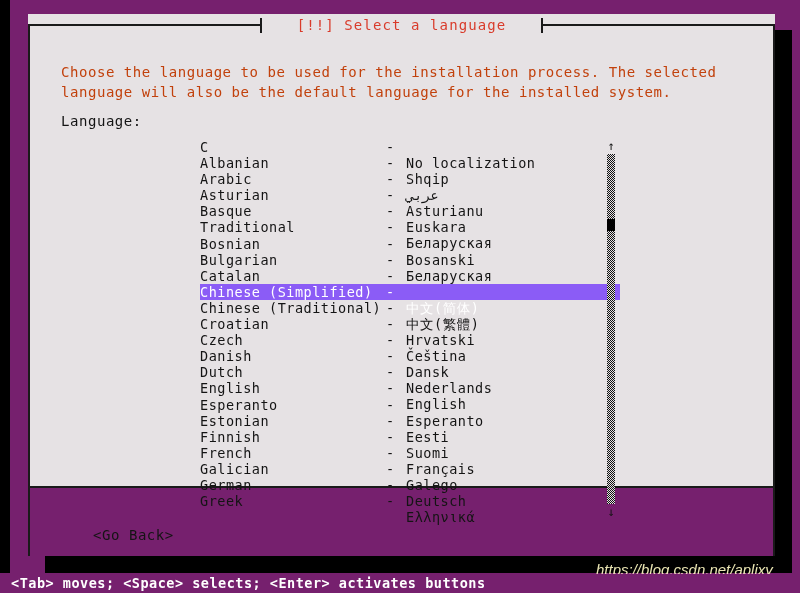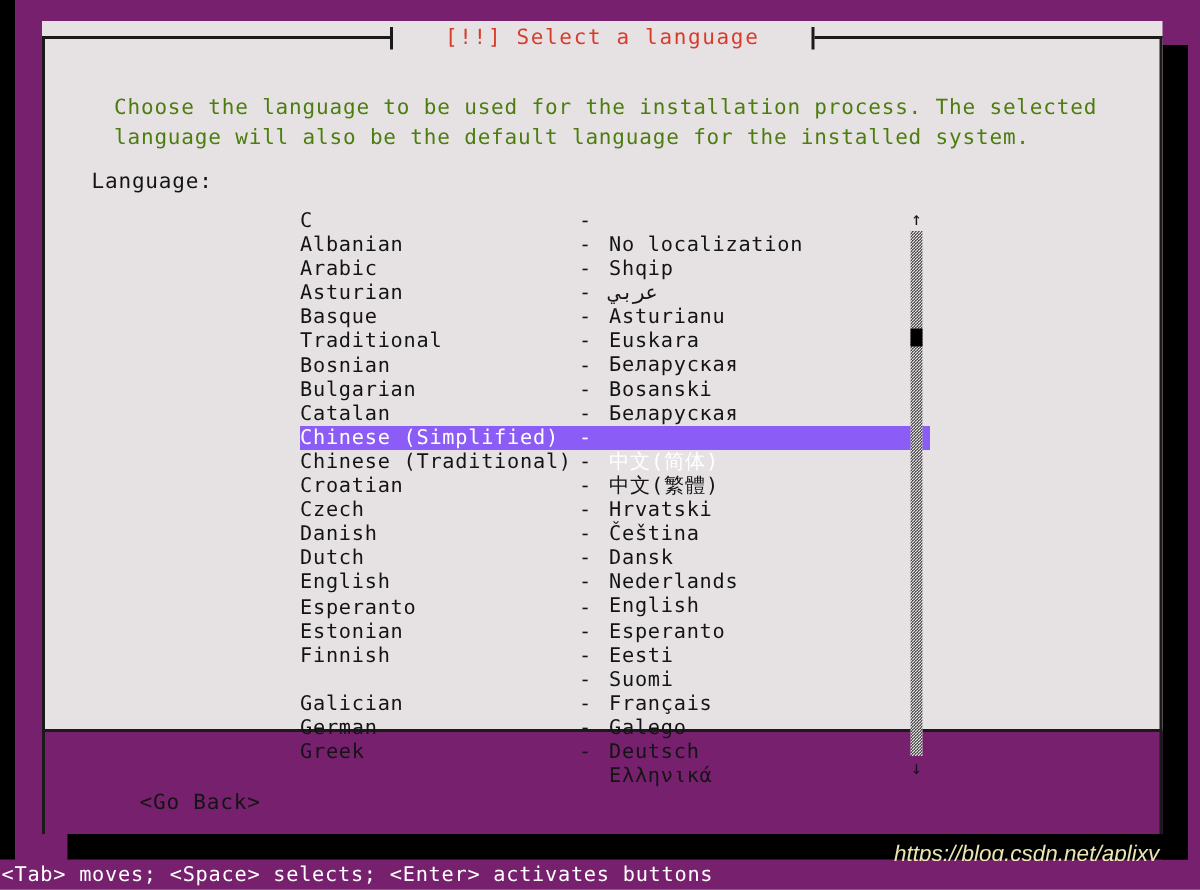--- a/index.html
+++ b/index.html
@@ -100,28 +100,28 @@
     position: absolute;
     left: 2px;
     top: 12px;
     width: 743px;
     height: 528px;
     color: #141414;
   }
 
   .intro {
     position: absolute;
-    left: 46px;
+    left: 31px;
     top: 36px;
     width: 700px;
     font-size: 14px;
     line-height: 20px;
     letter-spacing: 0.55px;
     white-space: pre-wrap;
-    color: #4d7c0f;
+    color: #c2410c;
   }
 
   .field-label {
     position: absolute;
     left: 31px;
     top: 86px;
     font-size: 14px;
     line-height: 18px;
     letter-spacing: 0.55px;
     color: #141414;
@@ -227,22 +227,23 @@
     left: 0px;
     top: 574px;
     width: 800px;
     height: 19px;
     background: #76206e;
     color: #ffffff;
     font-size: 13.5px;
     line-height: 19px;
     letter-spacing: 0.5px;
     white-space: pre;
-    padding-left: 1px;
+    padding-left: 11px;
     box-sizing: border-box;
+    font-weight: bold;
   }
 
   .watermark {
     position: absolute;
     left: 596px;
     top: 561px;
     font-family: "Liberation Sans", sans-serif;
     font-size: 15px;
     line-height: 18px;
     color: #fef9c3;
@@ -292,21 +293,21 @@
             <div class="list-row selected"><span class="col-en">Chinese (Simplified)</span><span class="col-dash">-</span><span class="col-native">中文(简体)</span></div>
             <div class="list-row"><span class="col-en">Chinese (Traditional)</span><span class="col-dash">-</span><span class="col-native">中文(繁體)</span></div>
             <div class="list-row"><span class="col-en">Croatian</span><span class="col-dash">-</span><span class="col-native">Hrvatski</span></div>
             <div class="list-row"><span class="col-en">Czech</span><span class="col-dash">-</span><span class="col-native">Čeština</span></div>
             <div class="list-row"><span class="col-en">Danish</span><span class="col-dash">-</span><span class="col-native">Dansk</span></div>
             <div class="list-row"><span class="col-en">Dutch</span><span class="col-dash">-</span><span class="col-native">Nederlands</span></div>
             <div class="list-row"><span class="col-en">English</span><span class="col-dash">-</span><span class="col-native">English</span></div>
             <div class="list-row"><span class="col-en">Esperanto</span><span class="col-dash">-</span><span class="col-native">Esperanto</span></div>
             <div class="list-row"><span class="col-en">Estonian</span><span class="col-dash">-</span><span class="col-native">Eesti</span></div>
             <div class="list-row"><span class="col-en">Finnish</span><span class="col-dash">-</span><span class="col-native">Suomi</span></div>
-            <div class="list-row"><span class="col-dash">-</span><span class="col-native">Français</span></div>
+            <div class="list-row"><span class="col-en">French</span><span class="col-dash">-</span><span class="col-native">Français</span></div>
             <div class="list-row"><span class="col-en">Galician</span><span class="col-dash">-</span><span class="col-native">Galego</span></div>
             <div class="list-row"><span class="col-en">German</span><span class="col-dash">-</span><span class="col-native">Deutsch</span></div>
             <div class="list-row"><span class="col-en">Greek</span><span class="col-dash">-</span><span class="col-native">Ελληνικά</span></div>
           </div>
 
         <div class="scrollbar">
           <div class="sb-arrow up">↑</div>
           <div class="sb-track"></div>
           <div class="sb-thumb"></div>
           <div class="sb-arrow down">↓</div>

